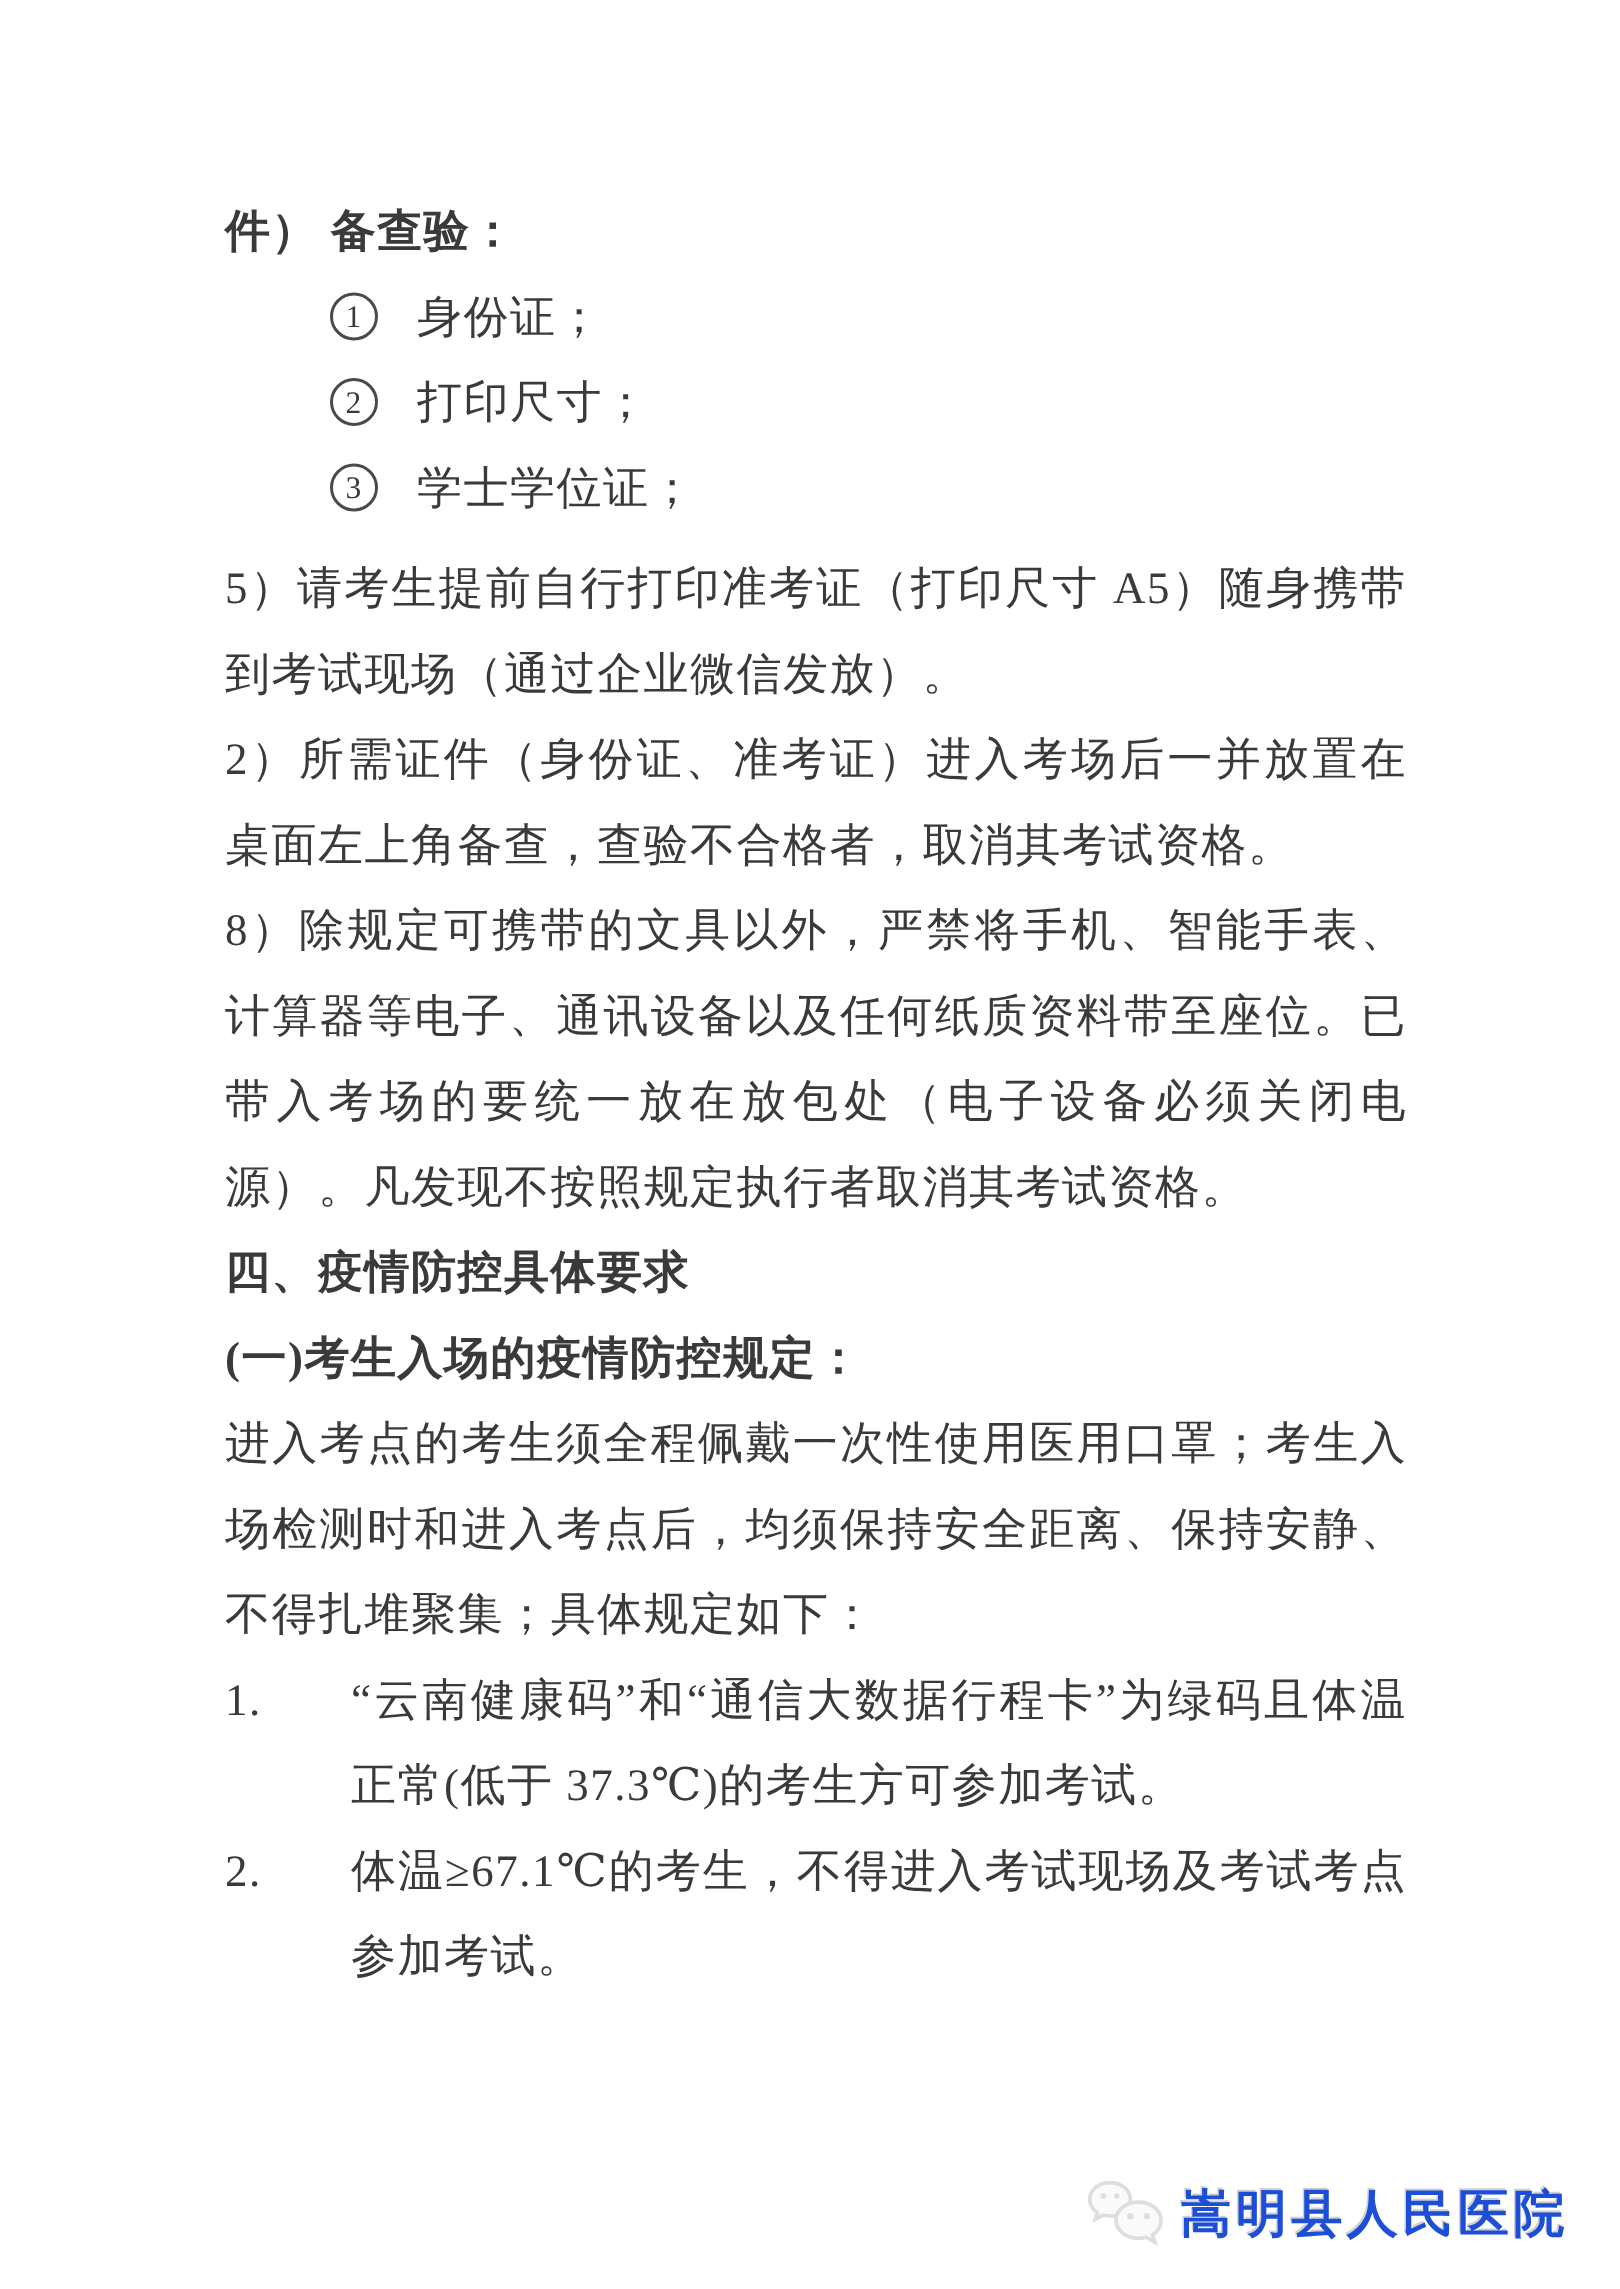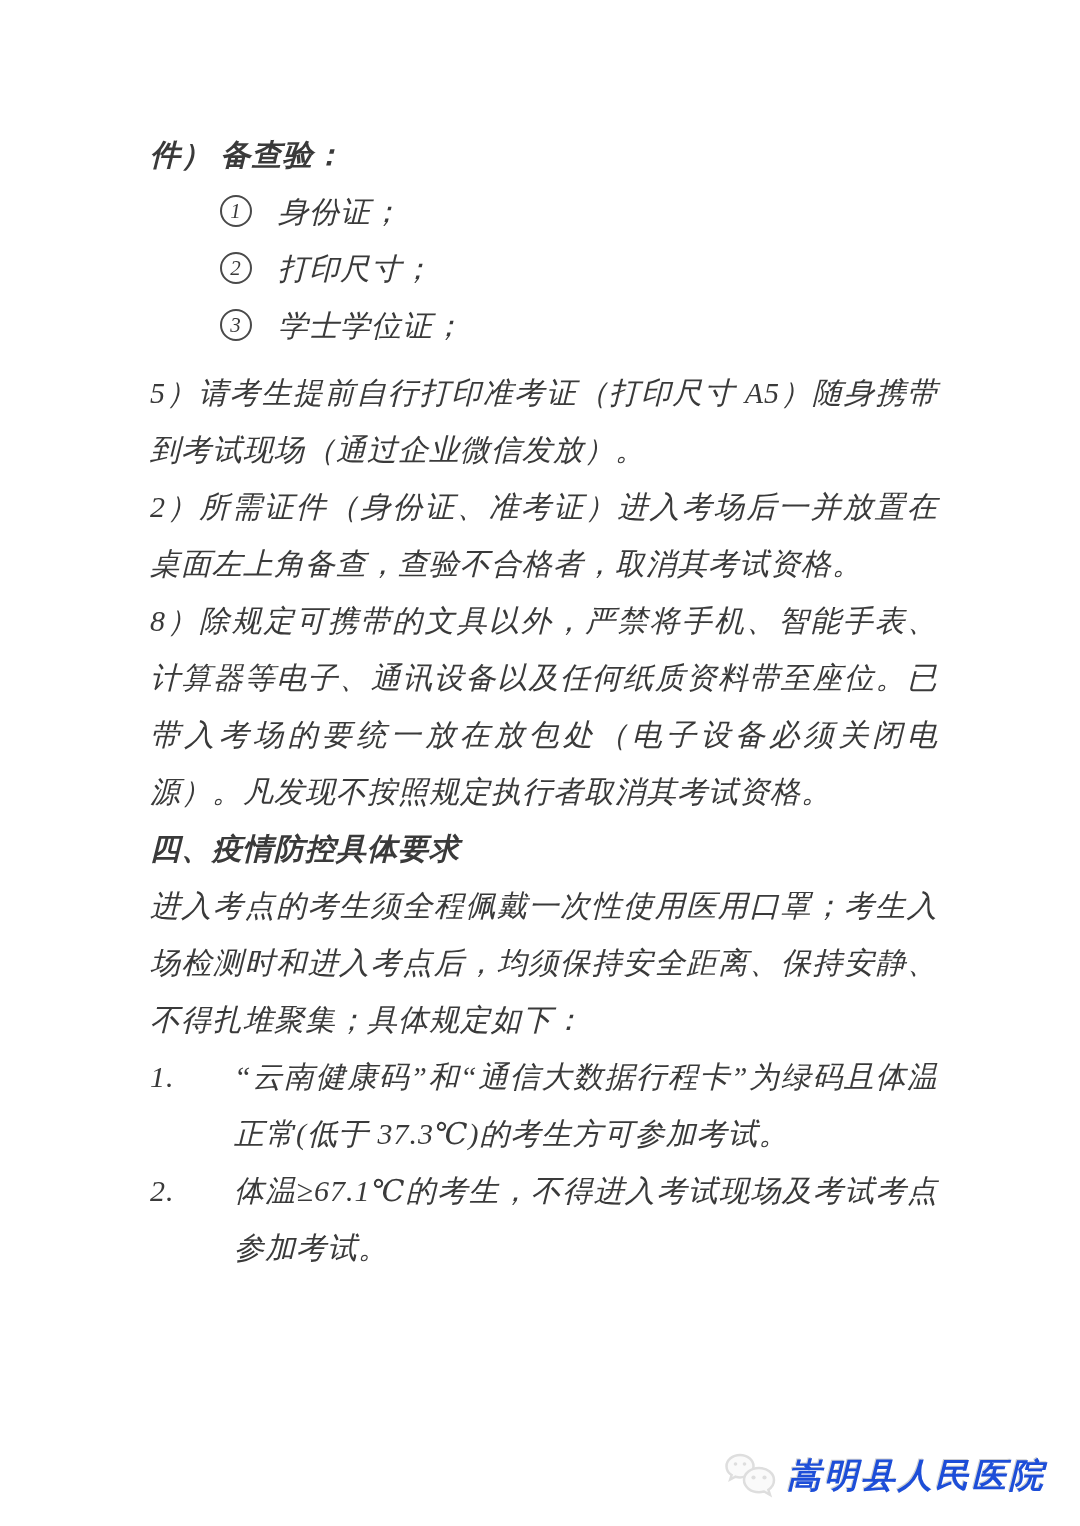--- a/index.html
+++ b/index.html
@@ -4,21 +4,21 @@
 <style>
   * { margin:0; padding:0; box-sizing:border-box; }
   html,body { background:#ffffff; }
   body {
     width:1080px; height:1526px;
     font-family:"Liberation Serif","DejaVu Serif",serif;
     color:#3a3a3a;
     position:relative;
     overflow:hidden;
   }
-  .page { position:absolute; inset:0; background:#ffffff;font-style:italic; }
+  .page { position:absolute; inset:0; background:#ffffff; }
   .content {
     position:absolute;
     left:150px; top:126px;
     width:788px;
     font-size:30px;
     line-height:57px;
     text-align:justify;
     letter-spacing:1px;
   }
   .para { margin:0; }
@@ -87,20 +87,21 @@
         </span>
         <span class="circled-text">学士学位证；</span>
       </div>
     </div>
 
     <p class="para">5）请考生提前自行打印准考证（打印尺寸 A5）随身携带到考试现场（通过企业微信发放）。</p>
     <p class="para">2）所需证件（身份证、准考证）进入考场后一并放置在桌面左上角备查，查验不合格者，取消其考试资格。</p>
     <p class="para">8）除规定可携带的文具以外，严禁将手机、智能手表、计算器等电子、通讯设备以及任何纸质资料带至座位。已带入考场的要统一放在放包处（电子设备必须关闭电源）。凡发现不按照规定执行者取消其考试资格。</p>
 
     <p class="para bold">四、疫情防控具体要求</p>
+    <p class="para bold">(一)考生入场的疫情防控规定：</p>
 
     <p class="para">进入考点的考生须全程佩戴一次性使用医用口罩；考生入场检测时和进入考点后，均须保持安全距离、保持安静、不得扎堆聚集；具体规定如下：</p>
 
     <div class="numbered-item">
       <span class="numbered-num">1.</span>
       <span class="numbered-text">“云南健康码”和“通信大数据行程卡”为绿码且体温正常(低于 37.3℃)的考生方可参加考试。</span>
     </div>
     <div class="numbered-item">
       <span class="numbered-num">2.</span>
       <span class="numbered-text">体温≥67.1℃的考生，不得进入考试现场及考试考点参加考试。</span>

